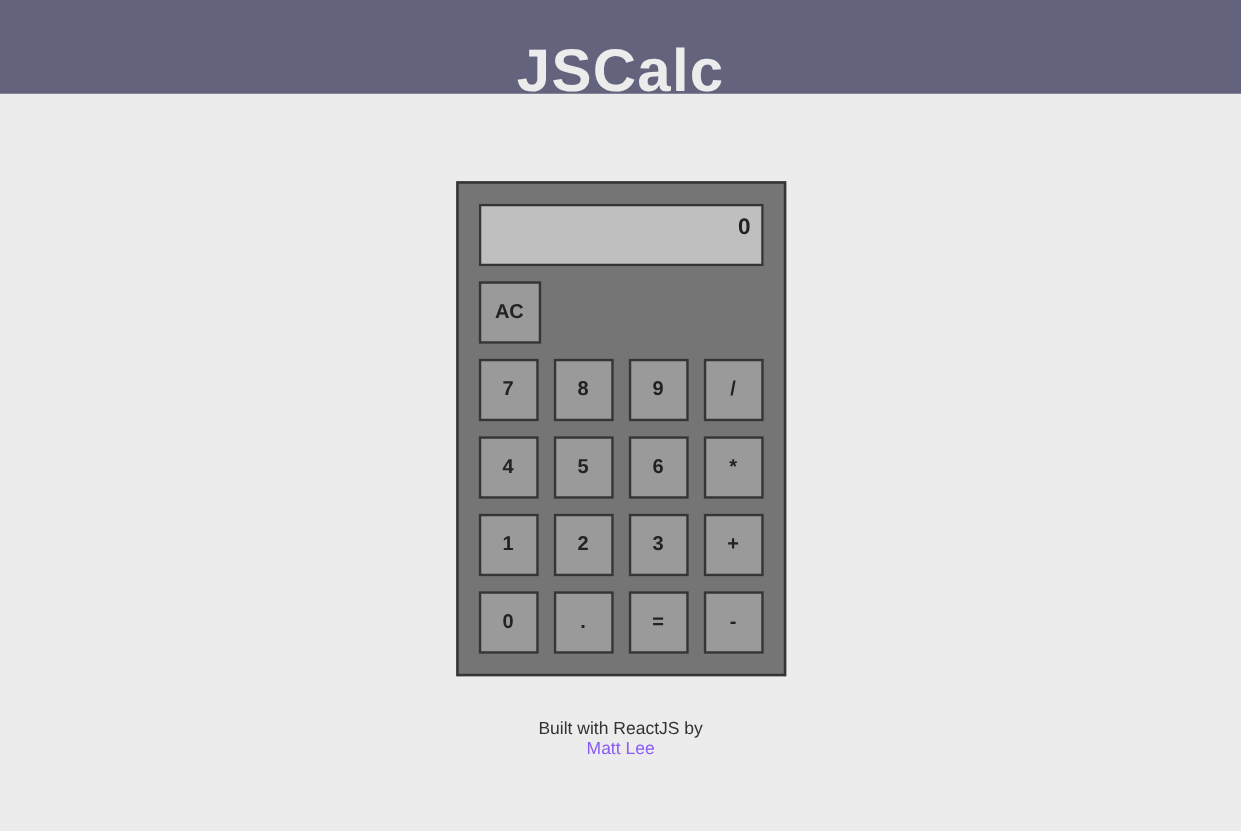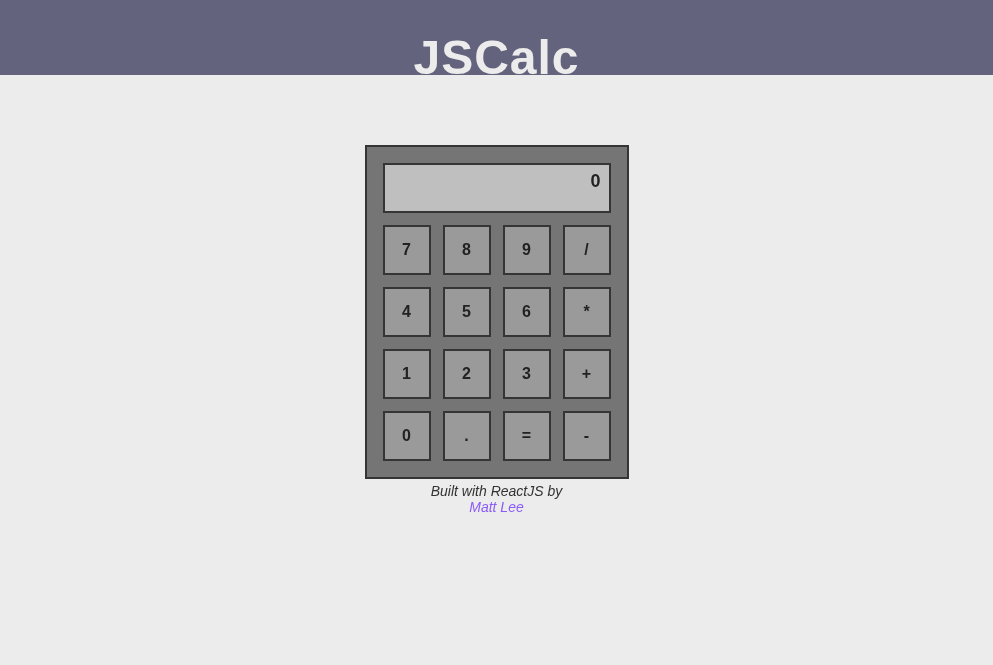--- a/index.html
+++ b/index.html
@@ -64,42 +64,44 @@
       display: flex;
       align-items: center;
       justify-content: center;
       font-size: 16px;
       font-weight: bold;
       color: #222;
       cursor: pointer;
       user-select: none;
     }
     .footer {
-      margin-top: 4px;
+      margin-top: 33px;
       text-align: center;
       font-size: 14px;
       color: #333;
-      font-style: italic;
     }
     .footer-link {
       color: #8b5cf6;
       text-decoration: none;
     }
   </style>
 </head>
 <body>
 
 <div class="header">
   <div class="header-title">JSCalc</div>
 </div>
 
 <div class="content">
   <div class="calculator">
     <div class="display">0</div>
 
+    <div class="button-row">
+      <div class="calc-button">AC</div>
+    </div>
 
     <div class="button-row">
       <div class="calc-button">7</div>
       <div class="calc-button">8</div>
       <div class="calc-button">9</div>
       <div class="calc-button">/</div>
     </div>
 
     <div class="button-row">
       <div class="calc-button">4</div>

